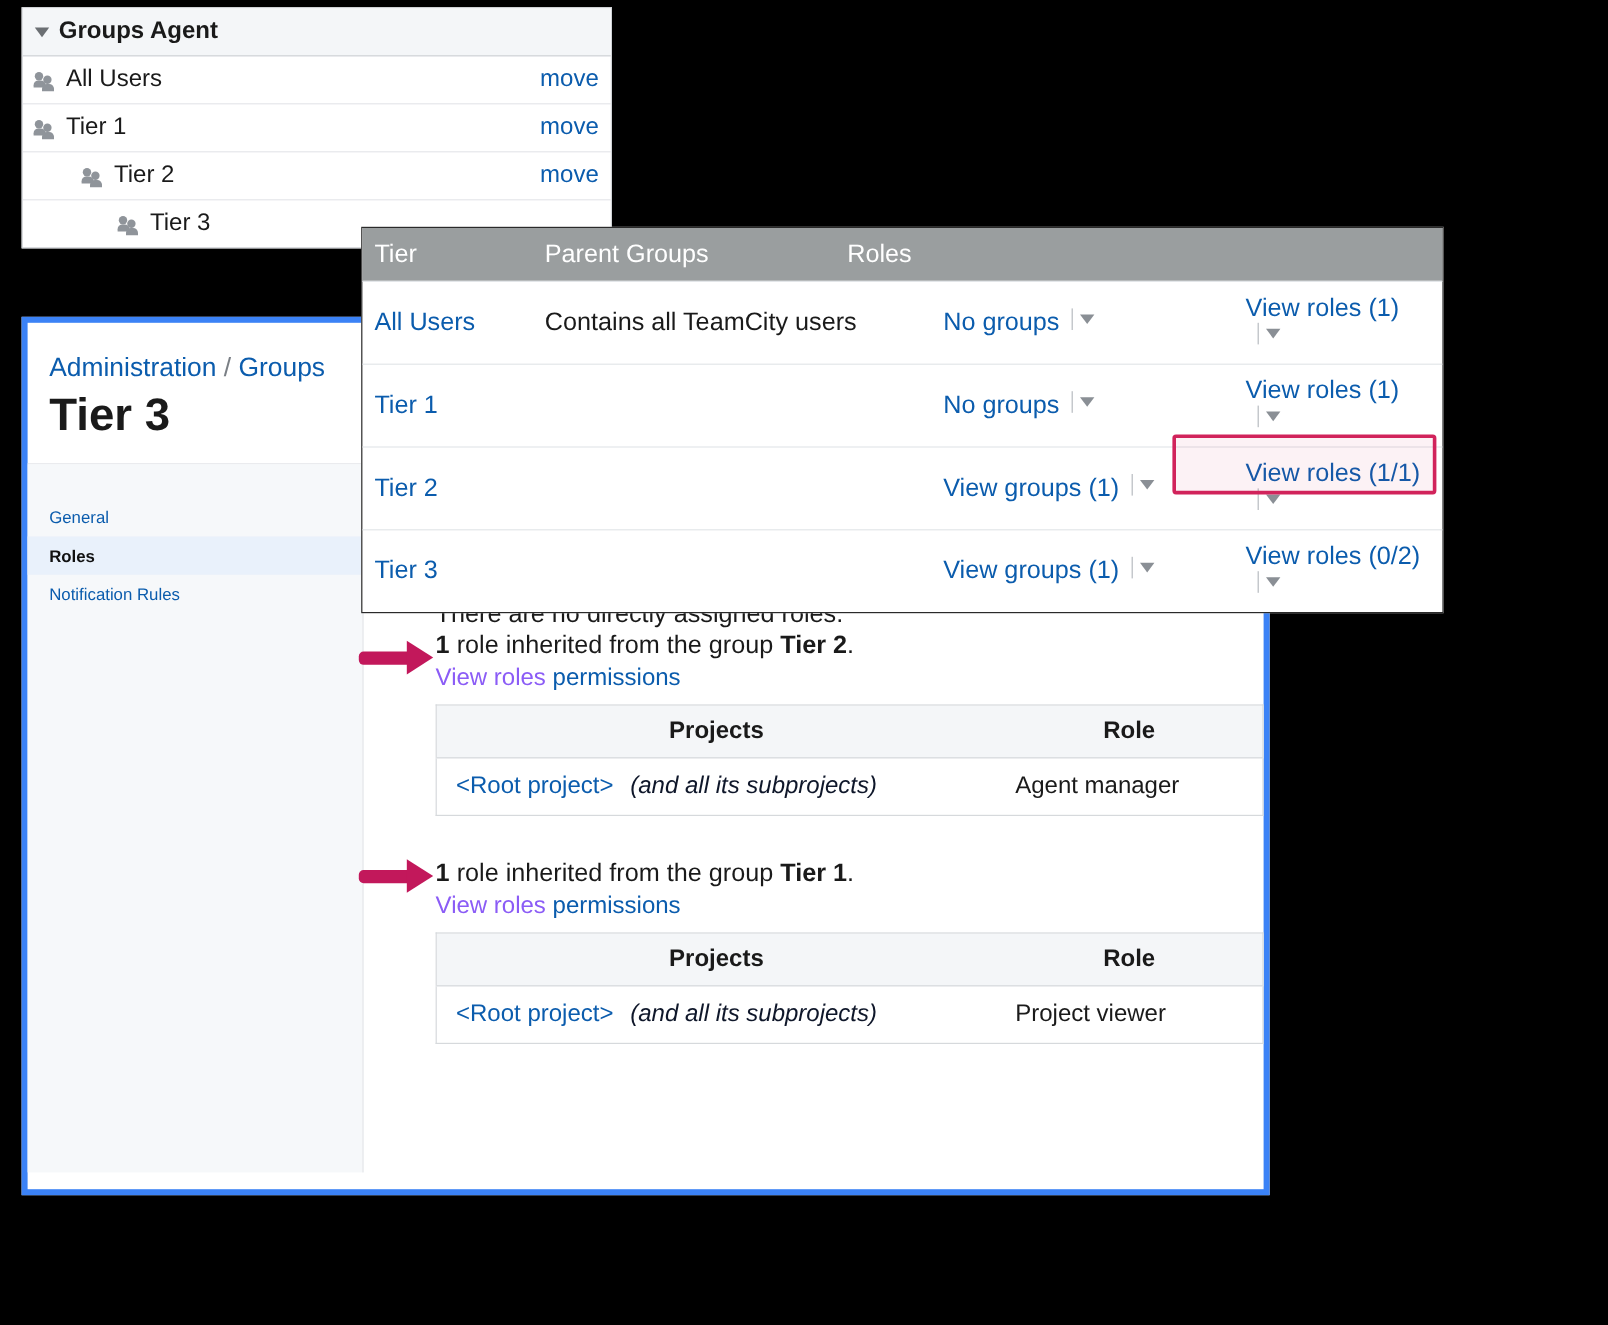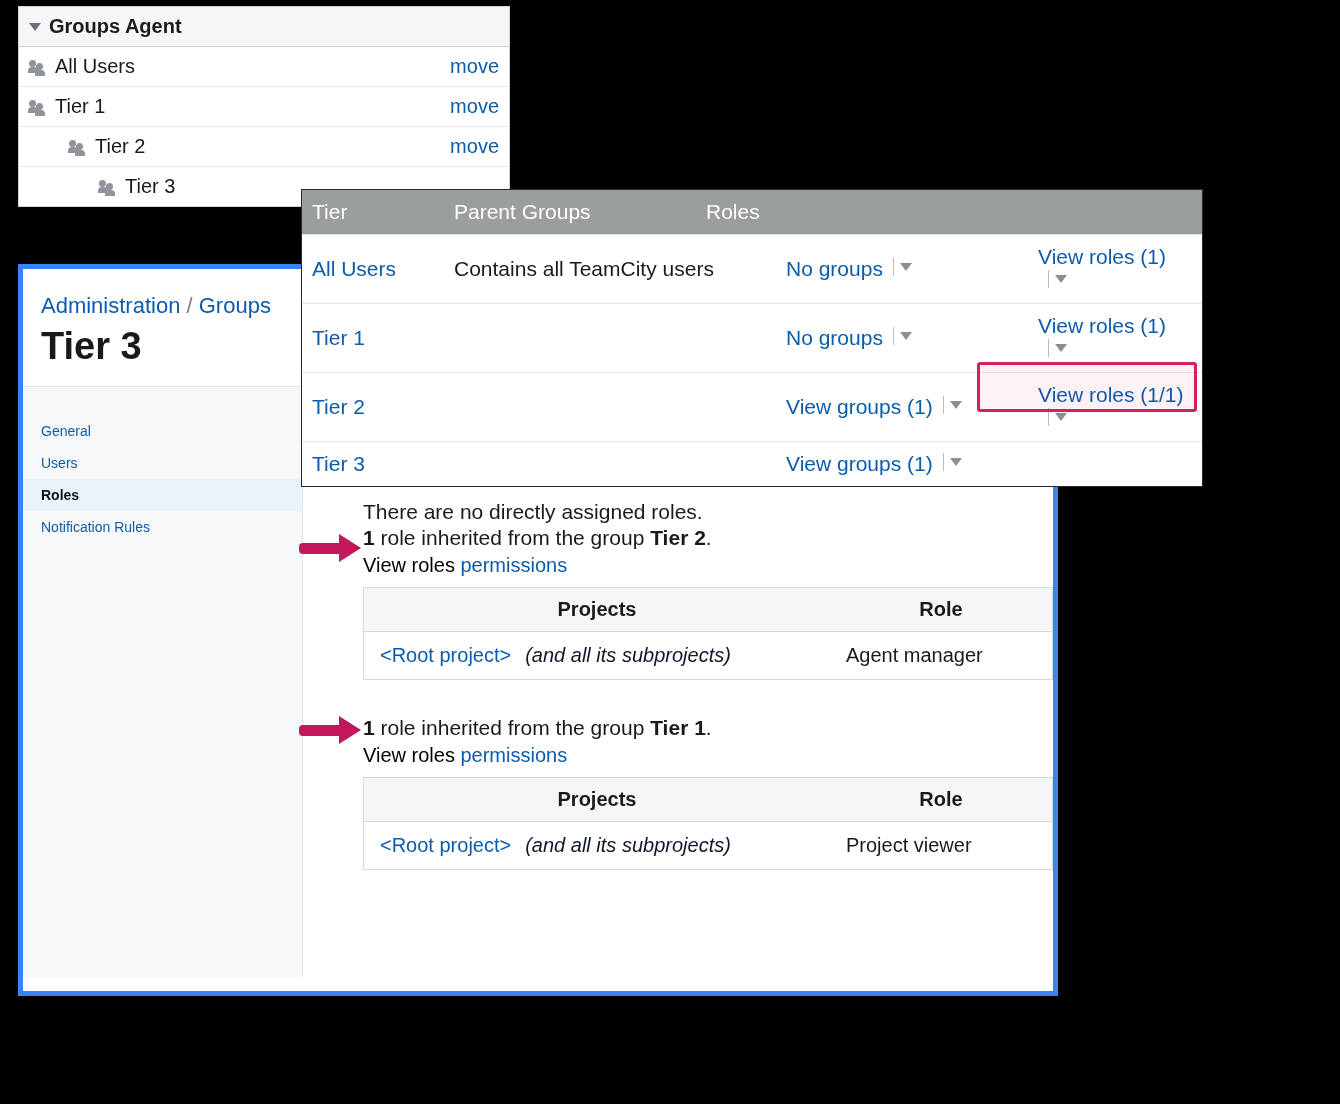--- a/index.html
+++ b/index.html
@@ -1,18 +1,18 @@
 <!DOCTYPE html>
 <html><head>
 <meta charset="utf-8">
 <style>
   html,body{margin:0;padding:0;background:#000;font-family:-apple-system,Helvetica,Arial,sans-serif;font-size:20px;color:#1a1a1a}
   .canvas{position:relative;width:1340px;height:1104px}
   a,.link{color:#0b5cad;text-decoration:none}
-  .grey{color:#000000}
+  .grey{color:#8b5cf6}
 
   
   .tree{position:absolute;left:18px;top:6px;width:490px;background:#fff;border:1px solid #d0d3d6}
   .tree-head{display:flex;align-items:center;gap:8px;background:#f4f6f8;border-bottom:1px solid #d0d3d6;padding:8px 10px;font-weight:700}
   .tri{width:0;height:0;border-left:6px solid transparent;border-right:6px solid transparent;border-top:8px solid #6b6f73}
   .tree-row{display:flex;align-items:center;justify-content:space-between;border-bottom:1px solid #e5e7ea;padding:8px 10px 8px 10px}
   .tree-row:last-child{border-bottom:none}
   .tree-label{display:flex;align-items:center;gap:8px}
   .ind1{padding-left:40px}
   .ind2{padding-left:70px}
@@ -119,21 +119,20 @@
   </div>
 
   <div class="detail">
     <div class="crumbs">
       <span class="link">Administration</span><span> / </span><span class="link">Groups</span>
     </div>
     <div class="h1">Tier 3</div>
     <div class="body">
       <div class="side">
         <div class="side-item">General</div>
-        <div class="side-item">Users</div>
         <div class="side-item active">Roles</div>
         <div class="side-item">Notification Rules</div>
       </div>
       <div class="main">
         <button class="assign-btn">
           <span class="plus">+</span>
           <span>Assign role</span>
         </button>
 
         <div class="block">
@@ -233,18 +232,22 @@
             <span class="caret"></span>
           </span></div>
     </div>
     <div class="list-row">
       <div class="c c-name"><a class="link">Tier 3</a></div>
       <div class="c c-desc"></div>
       <div class="c c-pg"><a class="link">View groups (1)</a><span class="dd">
             <span class="bar"></span>
             <span class="caret"></span>
           </span></div>
+      <div class="c c-roles"><a class="link">View roles (0/2)</a><span class="dd">
+            <span class="bar"></span>
+            <span class="caret"></span>
+          </span></div>
     </div>
   </div>
 
   <div class="hl hl1"></div>
 
 </div>
 
 </body></html>

